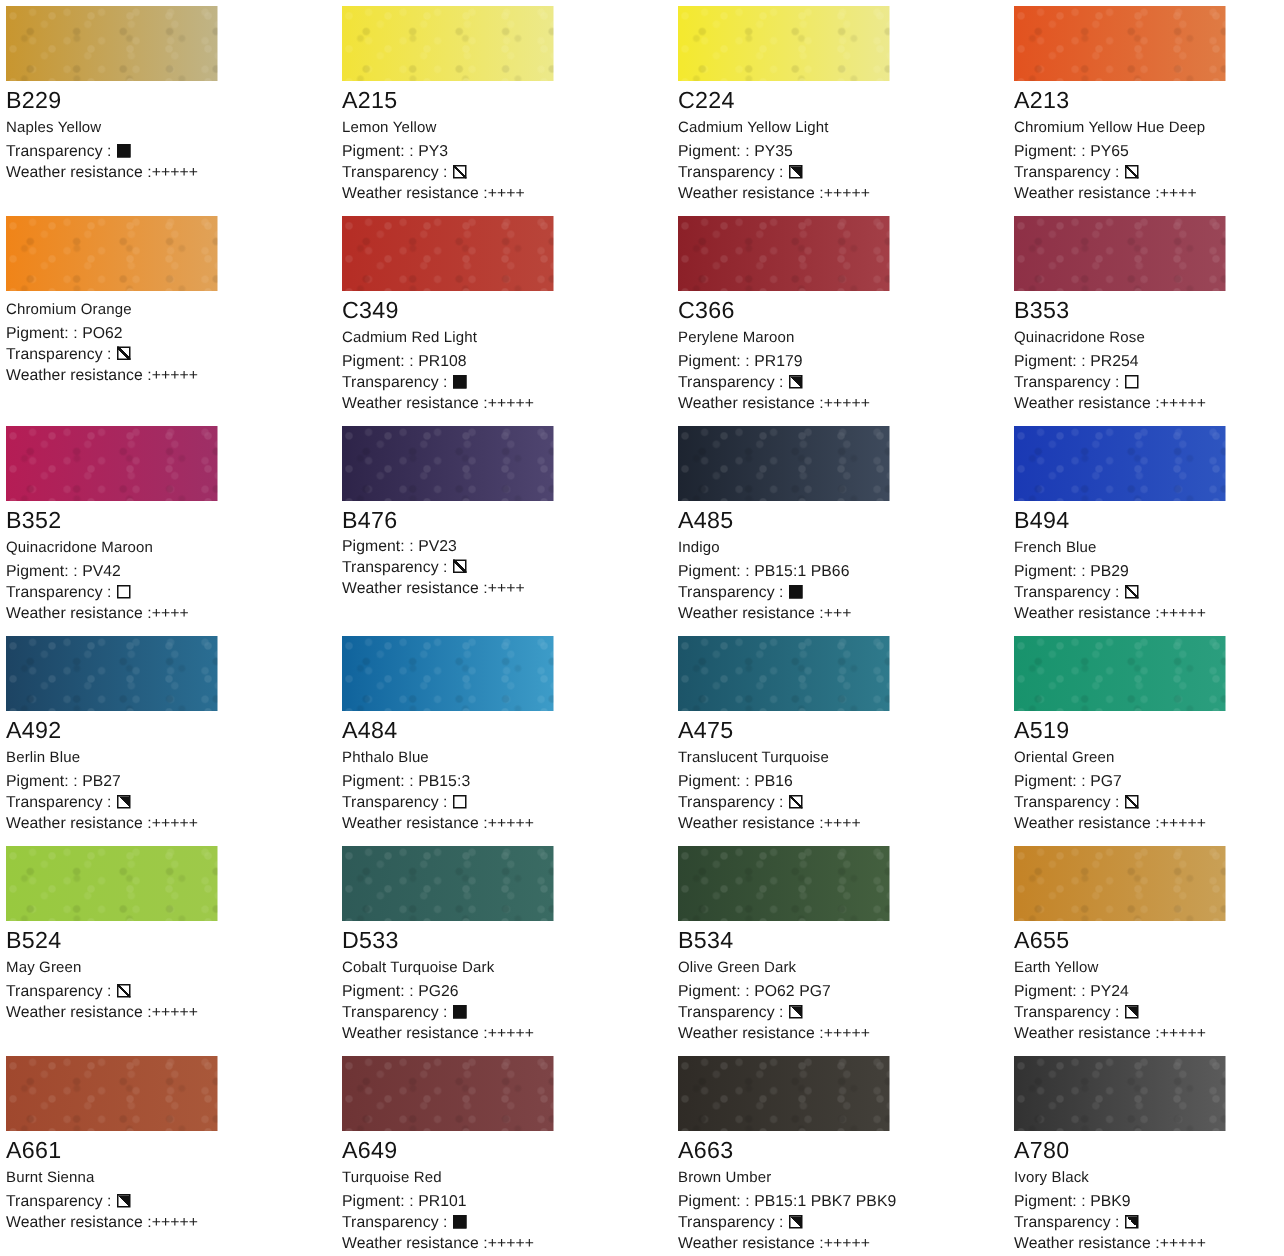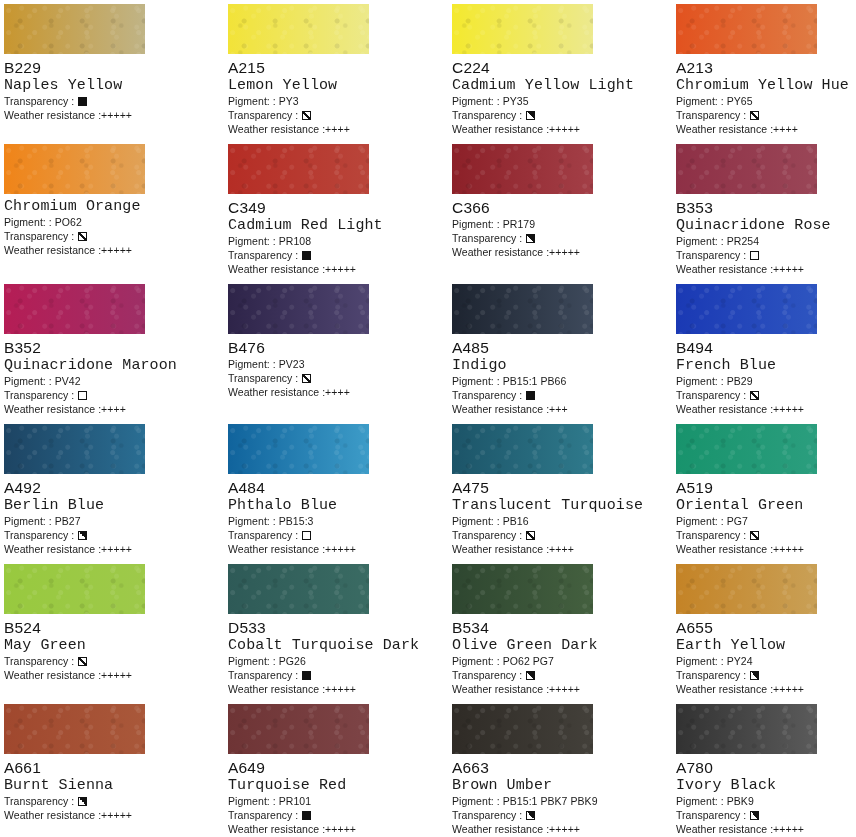--- a/index.html
+++ b/index.html
@@ -40,25 +40,24 @@
       radial-gradient(circle at 88% 58%, rgba(255,255,255,0.4) 0 2px, transparent 3px);
     background-size: 26px 22px, 31px 25px, 23px 19px, 35px 27px, 29px 21px;
   }
   .code {
     font-size: 15.5px;
     color: #141414;
     line-height: 19px;
     letter-spacing: 0.2px;
   }
   .cname {
-    font-size: 15px;
+    font-size: 10px;
     color: #1b1b1b;
     line-height: 17px;
     letter-spacing: 0.1px;
-    font-family: Liberation Mono, monospace;
   }
   .meta {
     font-size: 10.5px;
     color: #1b1b1b;
     line-height: 14px;
     letter-spacing: 0.05px;
     white-space: nowrap;
   }
   .meta .lbl { }
   .tbox {
@@ -147,20 +146,21 @@
       <div class="cname">Cadmium Red Light</div>
       <div class="meta"><span class="lbl">Pigment: :</span> <span>PR108</span></div>
       <div class="meta"><span>Transparency :</span> <span class="tbox opaque"></span></div>
       <div class="meta"><span>Weather resistance :</span><span>+++++</span></div>
     </div>
     <div class="cell">
       <div class="swatch" style="background: linear-gradient(to right, rgb(140, 32, 40) 0%, rgb(163, 63, 71) 100%);">
         <div class="tex"></div>
       </div>
       <div class="code">C366</div>
+      <div class="cname">Perylene Maroon</div>
       <div class="meta"><span class="lbl">Pigment: :</span> <span>PR179</span></div>
       <div class="meta"><span>Transparency :</span> <span class="tbox semi"></span></div>
       <div class="meta"><span>Weather resistance :</span><span>+++++</span></div>
     </div>
     <div class="cell">
       <div class="swatch" style="background: linear-gradient(to right, rgb(142, 48, 70) 0%, rgb(154, 70, 87) 100%);">
         <div class="tex"></div>
       </div>
       <div class="code">B353</div>
       <div class="cname">Quinacridone Rose</div>

